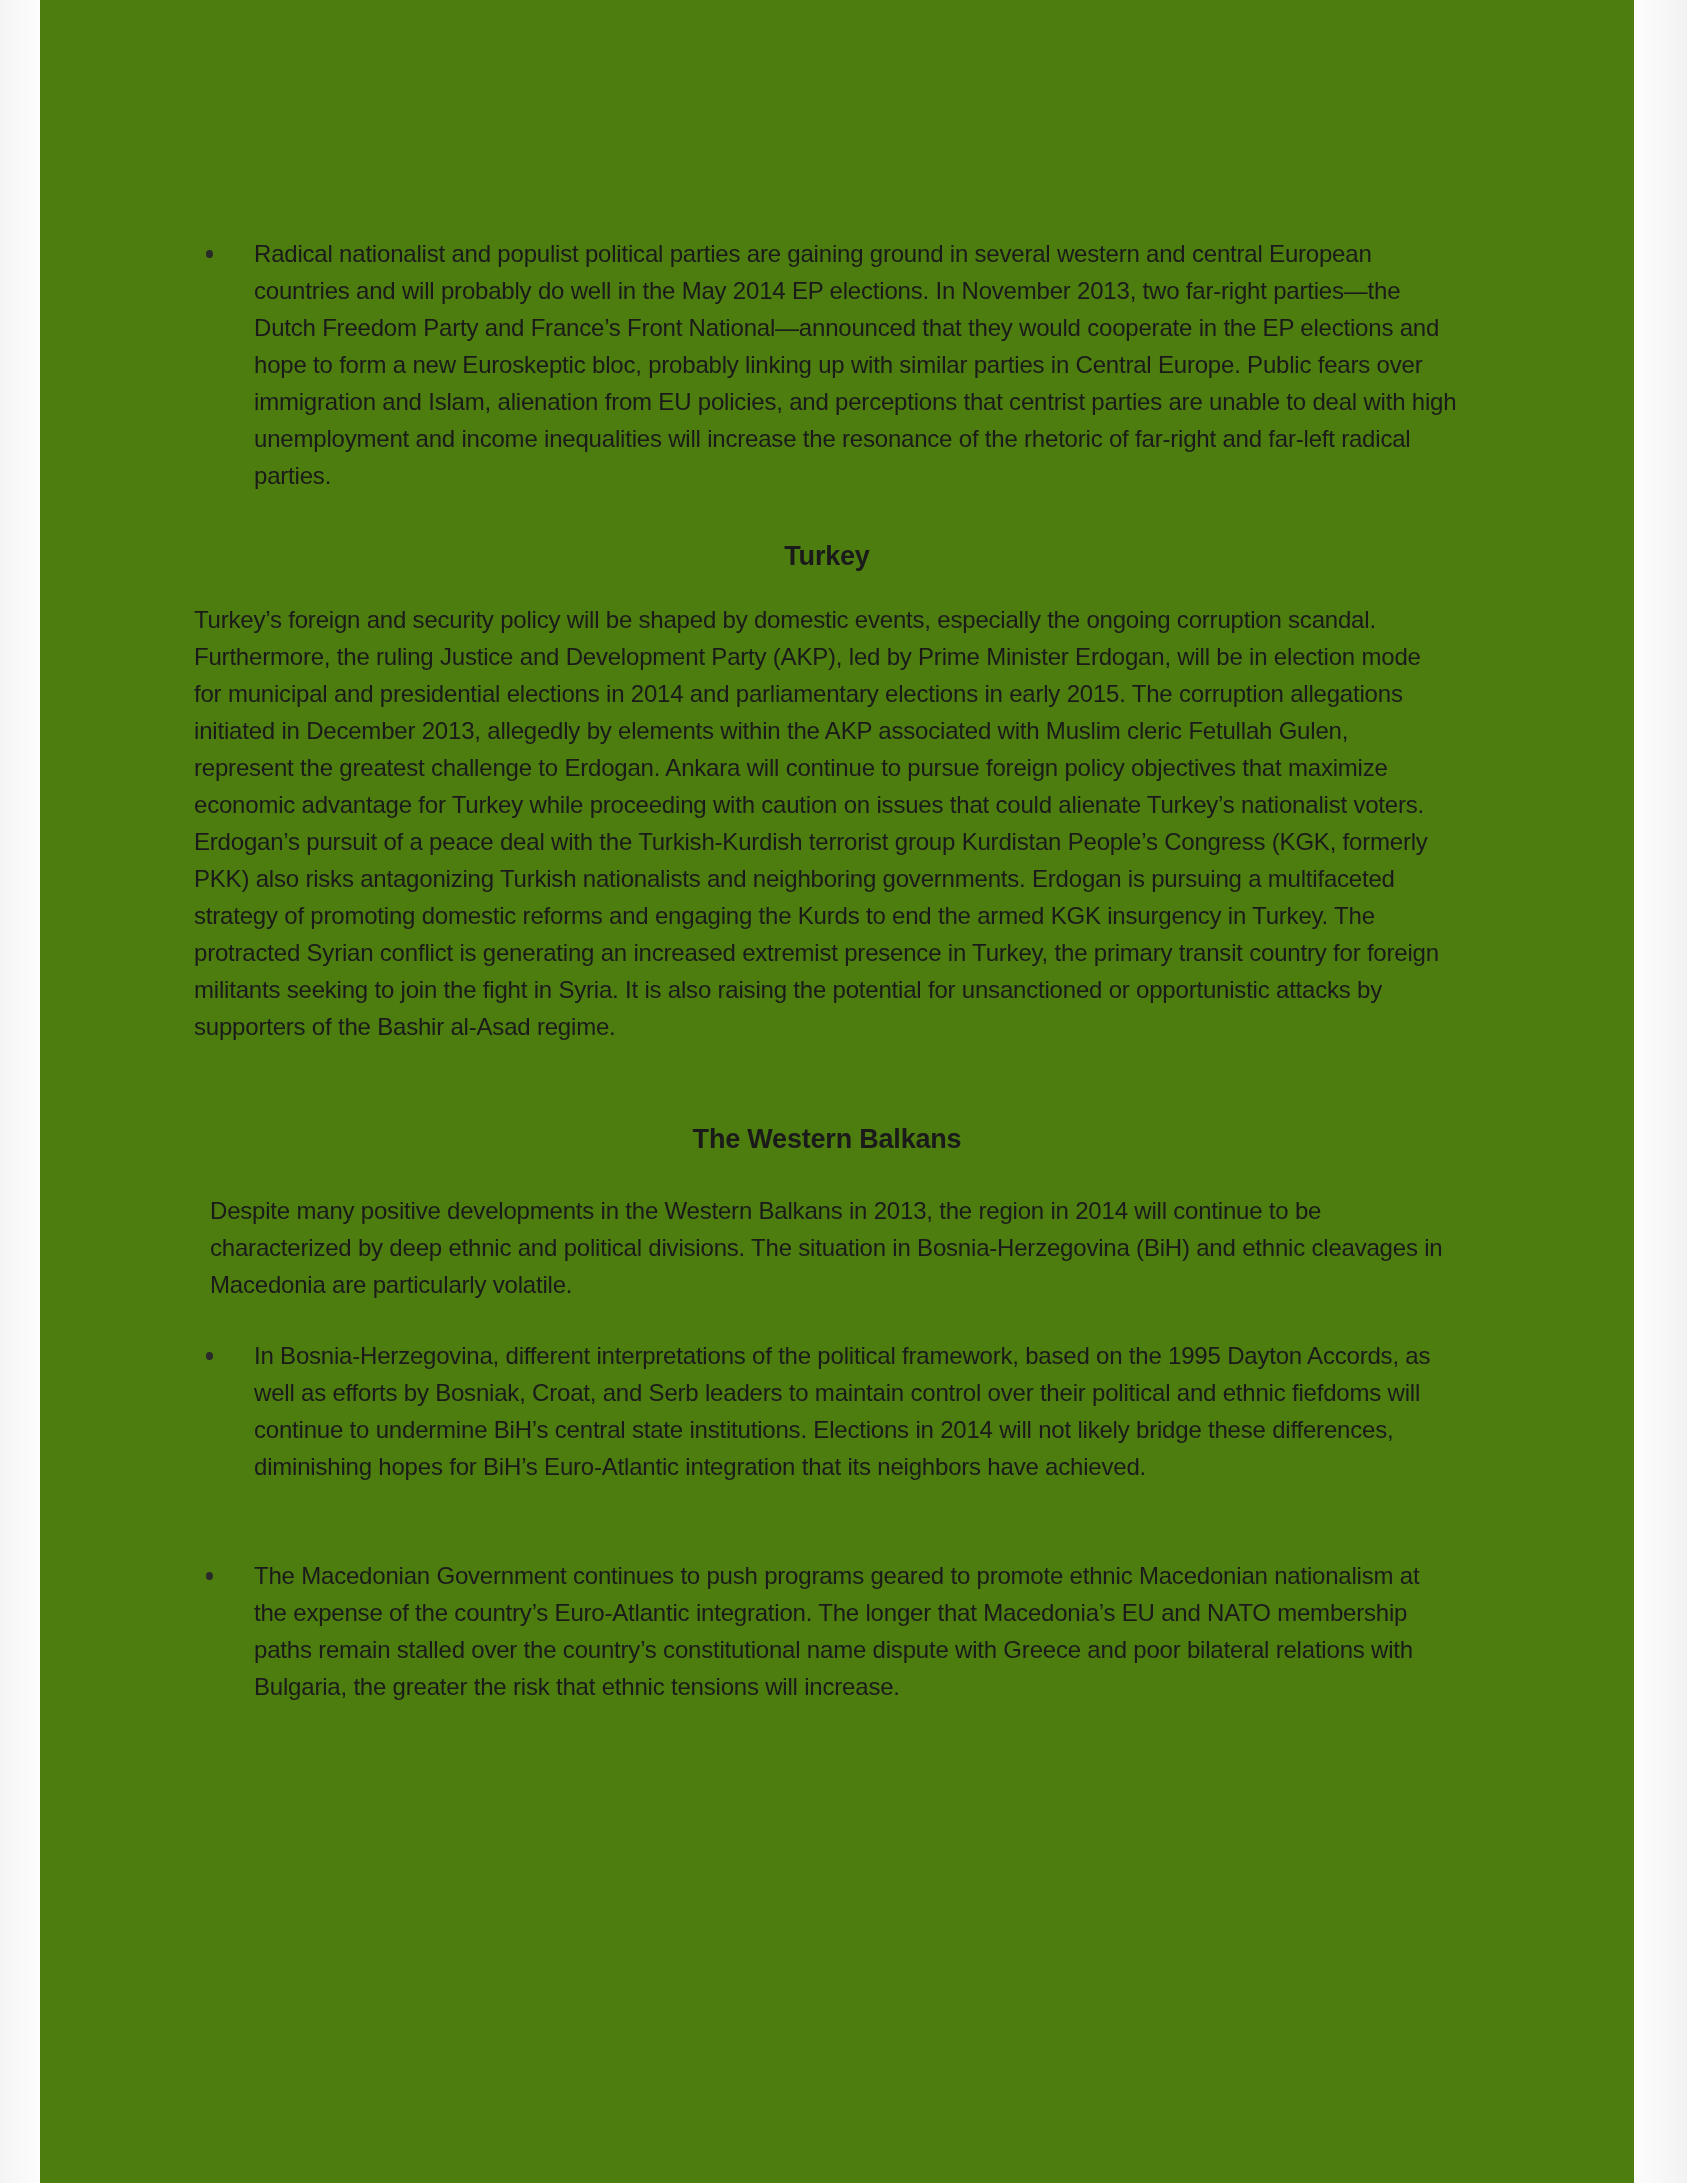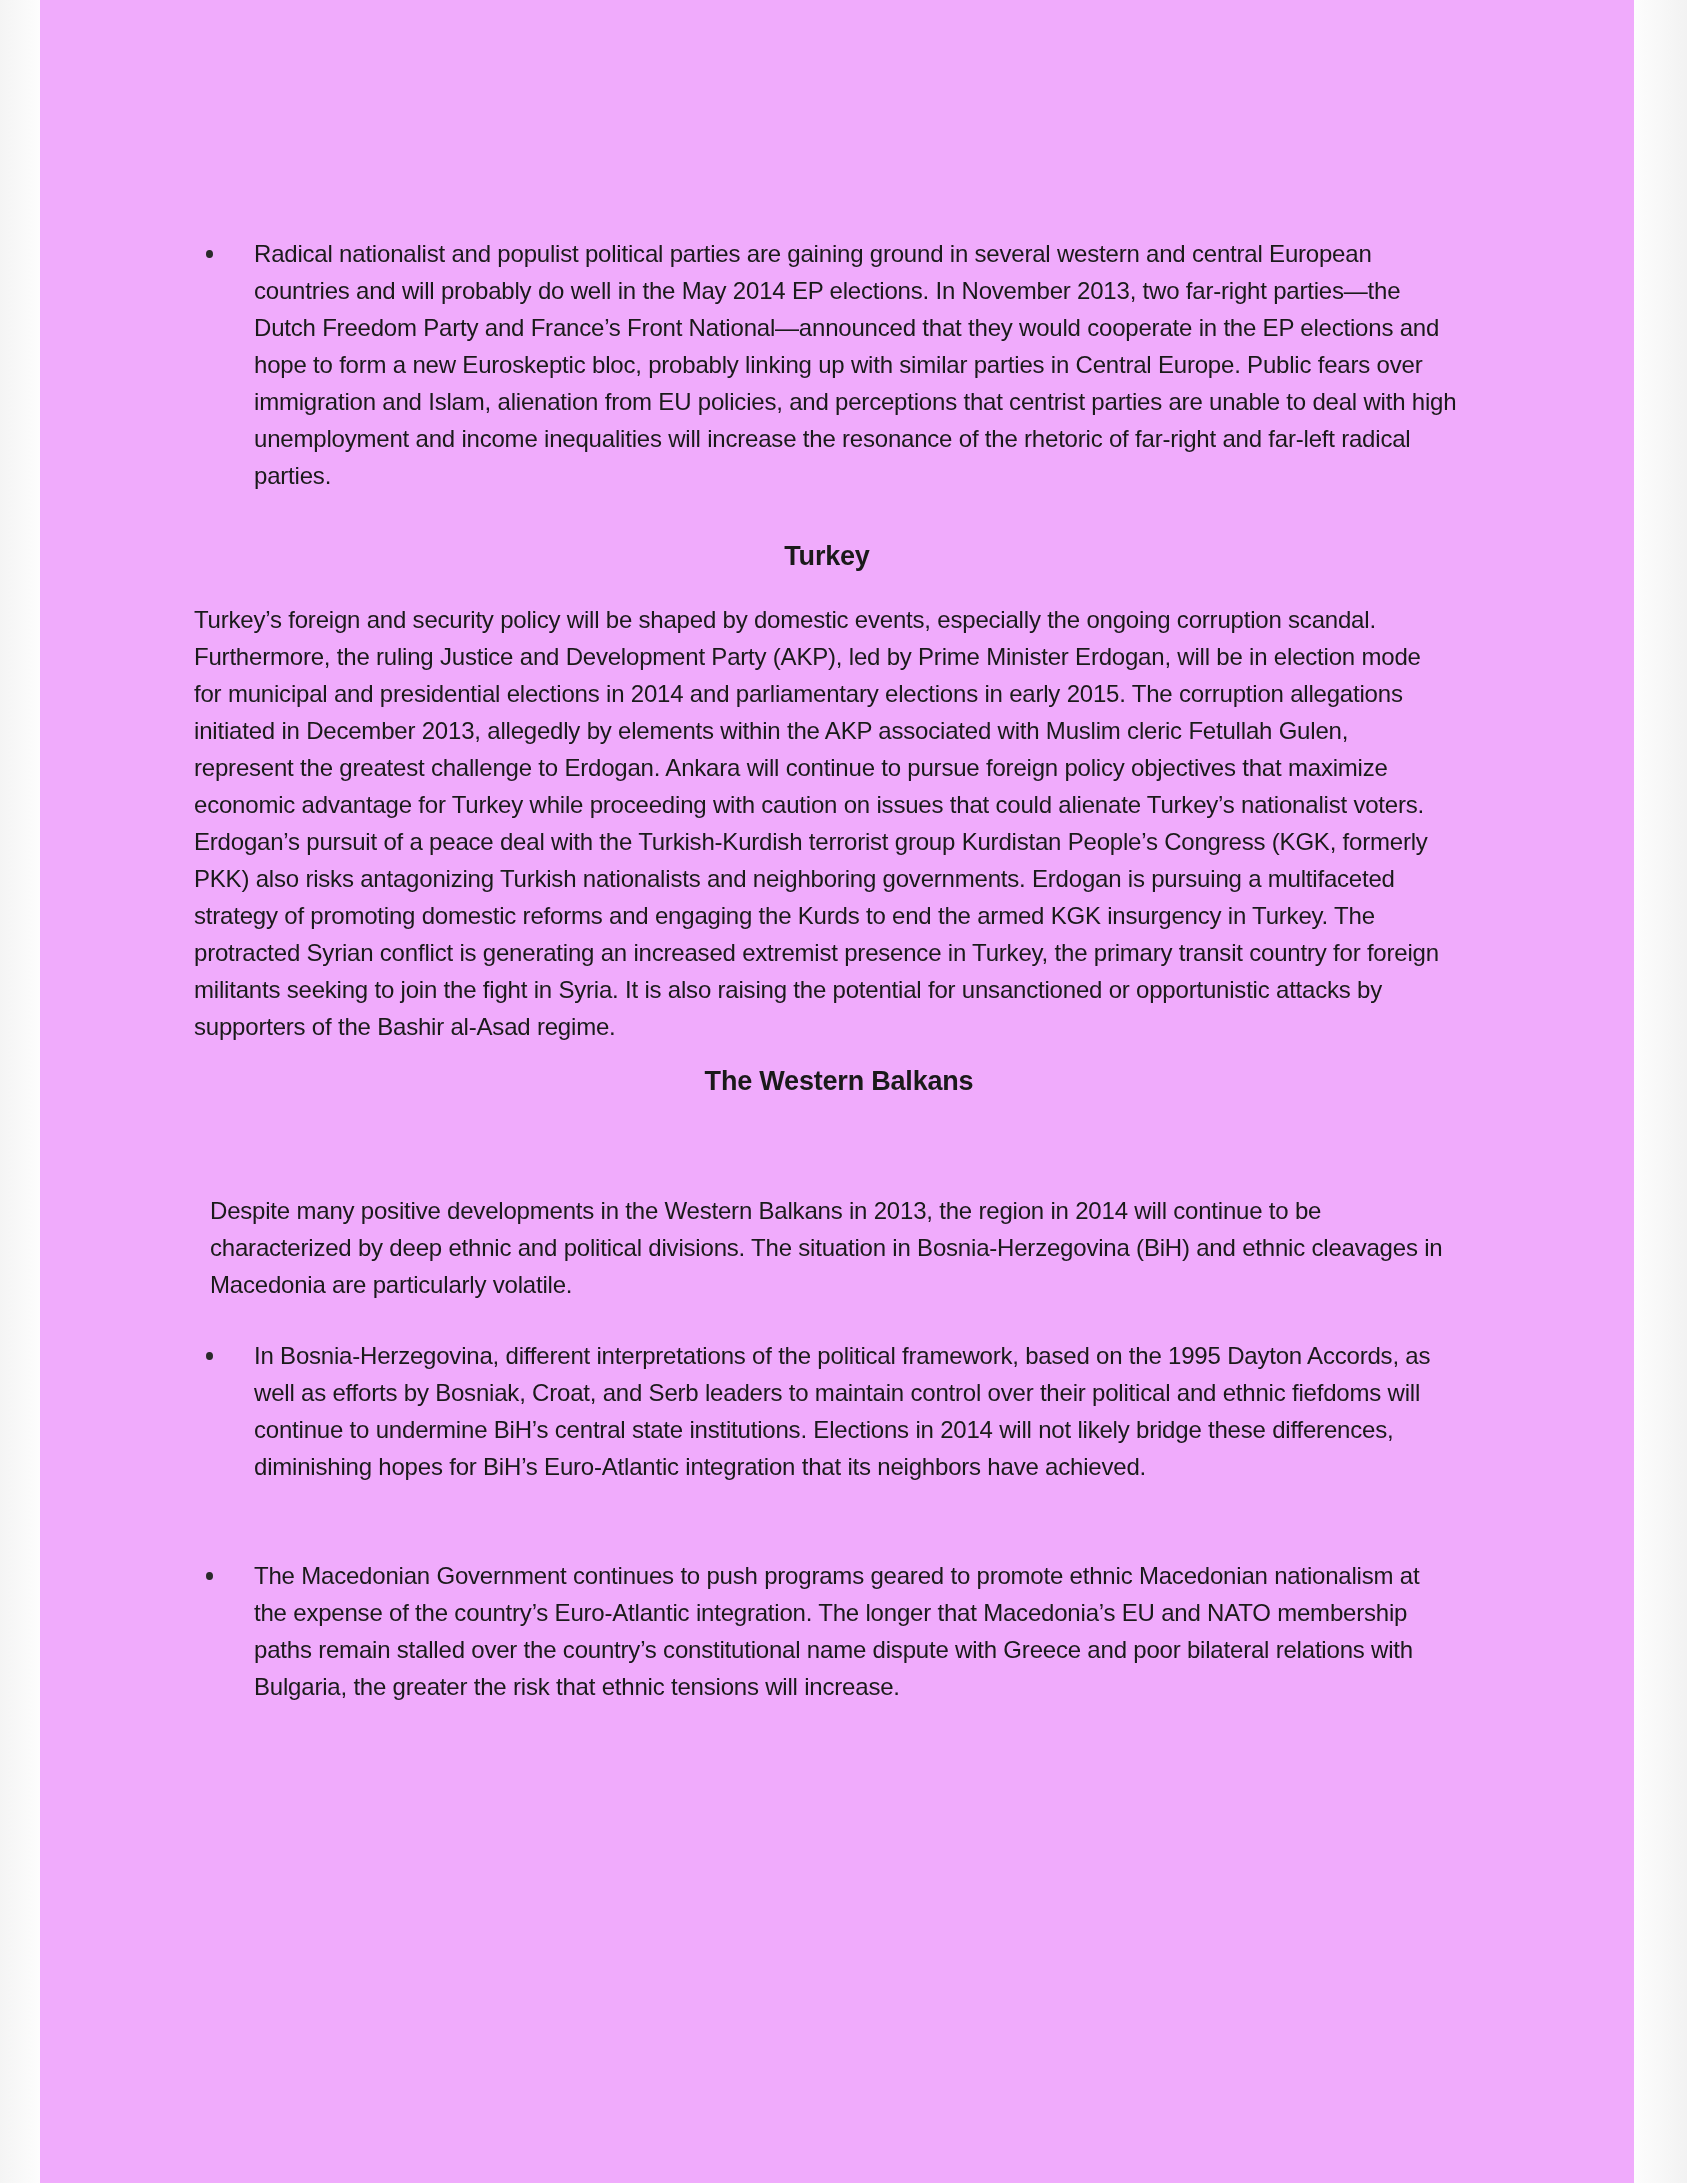--- a/index.html
+++ b/index.html
@@ -13,21 +13,21 @@
       position: relative;
       overflow: hidden;
       font-family: "Liberation Sans", sans-serif;
       color: #1a1a1a;
     }
     .page {
       position: absolute;
       left: 0; top: 0;
       width: 1687px;
       height: 2183px;
-      background: #f0abfc;
+      background: #4d7c0f;
     }
     .scan-shade-left {
       position: absolute;
       left: 0; top: 0;
       width: 40px; height: 2183px;
       background: linear-gradient(to right, #f4f4f4, #fdfdfd);
     }
     .scan-shade-right {
       position: absolute;
       right: 0; top: 0;
@@ -94,21 +94,21 @@
 
   <div class="bullet-item" style="top: 235px;">
     <span class="bullet-dot"></span>
     <div class="bullet-text">Radical nationalist and populist political parties are gaining ground in several western and central European countries and will probably do well in the May 2014 EP elections.  In November 2013, two far-right parties—the Dutch Freedom Party and France’s Front National—announced that they would cooperate in the EP elections and hope to form a new Euroskeptic bloc, probably linking up with similar parties in Central Europe.  Public fears over immigration and Islam, alienation from EU policies, and perceptions that centrist parties are unable to deal with high unemployment and income inequalities will increase the resonance of the rhetoric of far-right and far-left radical parties.</div>
   </div>
 
   <div class="heading" style="top: 540px;">Turkey</div>
 
   <div class="para" style="top: 601px;">Turkey’s foreign and security policy will be shaped by domestic events, especially the ongoing corruption scandal.  Furthermore, the ruling Justice and Development Party (AKP), led by Prime Minister Erdogan, will be in election mode for municipal and presidential elections in 2014 and parliamentary elections in early 2015.  The corruption allegations initiated in December 2013, allegedly by elements within the AKP associated with Muslim cleric Fetullah Gulen, represent the greatest challenge to Erdogan.  Ankara will continue to pursue foreign policy objectives that maximize economic advantage for Turkey while proceeding with caution on issues that could alienate Turkey’s nationalist voters.  Erdogan’s pursuit of a peace deal with the Turkish-Kurdish terrorist group Kurdistan People’s Congress (KGK, formerly PKK) also risks antagonizing Turkish nationalists and neighboring governments.  Erdogan is pursuing a multifaceted strategy of promoting domestic reforms and engaging the Kurds to end the armed KGK insurgency in Turkey.  The protracted Syrian conflict is generating an increased extremist presence in Turkey, the primary transit country for foreign militants seeking to join the fight in Syria.  It is also raising the potential for unsanctioned or opportunistic attacks by supporters of the Bashir al-Asad regime.</div>
 
-  <div class="heading" style="top: 1065px; padding-left: 12px;">The Western Balkans</div>
+  <div class="heading" style="top: 1123px;">The Western Balkans</div>
 
   <div class="para" style="top: 1192px; margin-left: 16px;">Despite many positive developments in the Western Balkans in 2013, the region in 2014 will continue to be characterized by deep ethnic and political divisions.  The situation in Bosnia-Herzegovina (BiH) and ethnic cleavages in Macedonia are particularly volatile.</div>
 
   <div class="bullet-item" style="top: 1337px;">
     <span class="bullet-dot"></span>
     <div class="bullet-text">In Bosnia-Herzegovina, different interpretations of the political framework, based on the 1995 Dayton Accords, as well as efforts by Bosniak, Croat, and Serb leaders to maintain control over their political and ethnic fiefdoms will continue to undermine BiH’s central state institutions.  Elections in 2014 will not likely bridge these differences, diminishing hopes for BiH’s Euro-Atlantic integration that its neighbors have achieved.</div>
   </div>
 
   <div class="bullet-item" style="top: 1557px;">
     <span class="bullet-dot"></span>

